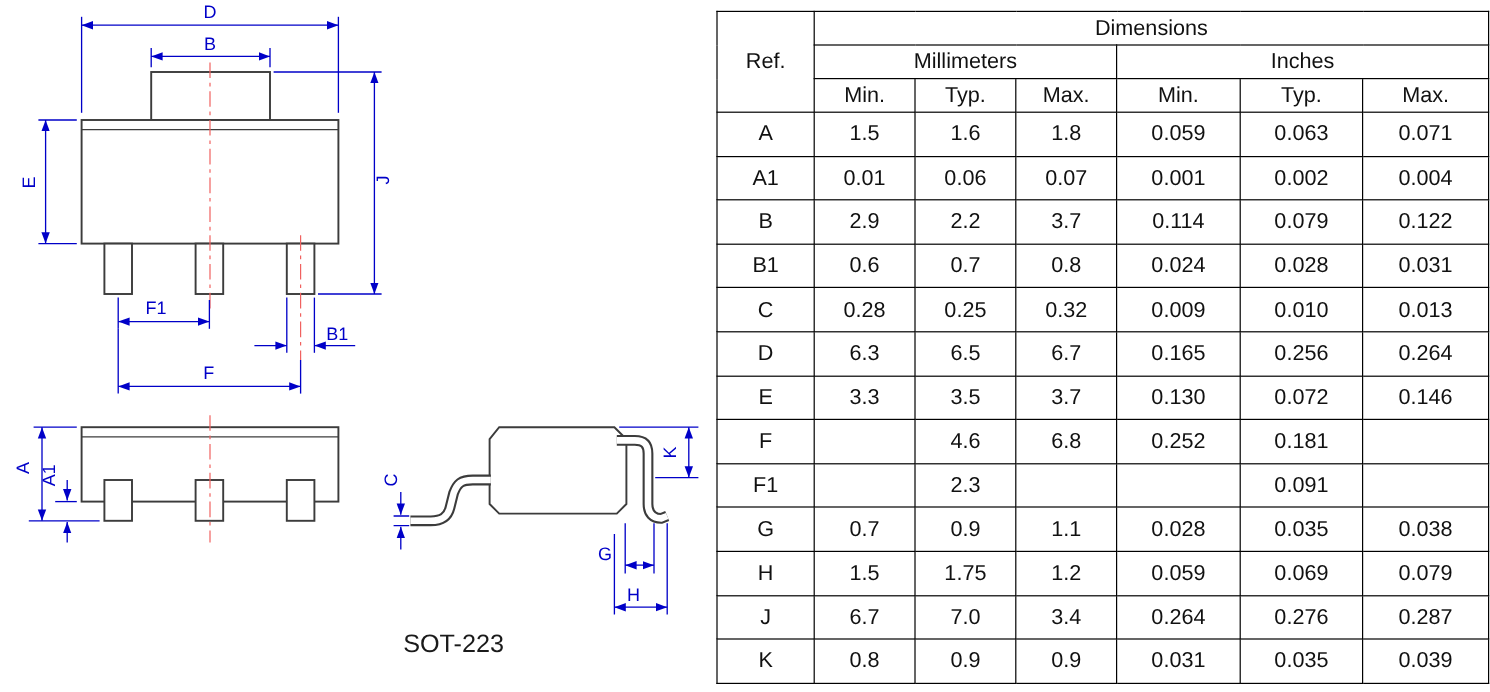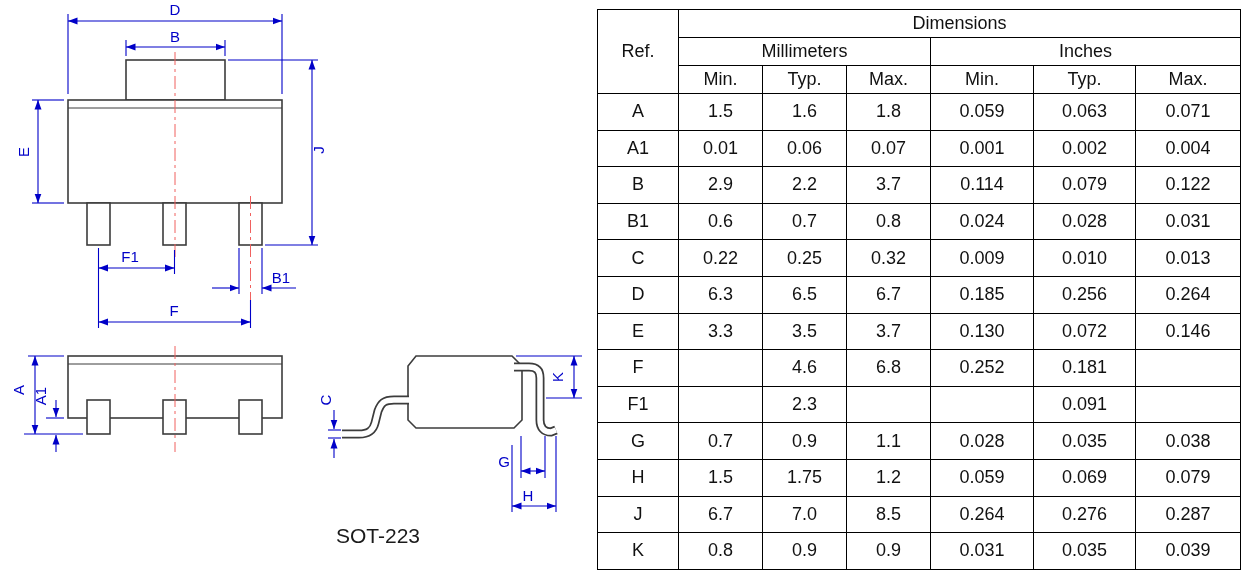--- a/index.html
+++ b/index.html
@@ -200,33 +200,33 @@
           <td>B1</td>
           <td>0.6</td>
           <td>0.7</td>
           <td>0.8</td>
           <td>0.024</td>
           <td>0.028</td>
           <td>0.031</td>
         </tr>
         <tr>
           <td>C</td>
-          <td>0.22</td>
+          <td>0.28</td>
           <td>0.25</td>
           <td>0.32</td>
           <td>0.009</td>
           <td>0.010</td>
           <td>0.013</td>
         </tr>
         <tr>
           <td>D</td>
           <td>6.3</td>
           <td>6.5</td>
           <td>6.7</td>
-          <td>0.185</td>
+          <td>0.165</td>
           <td>0.256</td>
           <td>0.264</td>
         </tr>
         <tr>
           <td>E</td>
           <td>3.3</td>
           <td>3.5</td>
           <td>3.7</td>
           <td>0.130</td>
           <td>0.072</td>
@@ -265,21 +265,21 @@
           <td>1.75</td>
           <td>1.2</td>
           <td>0.059</td>
           <td>0.069</td>
           <td>0.079</td>
         </tr>
         <tr>
           <td>J</td>
           <td>6.7</td>
           <td>7.0</td>
-          <td>8.5</td>
+          <td>3.4</td>
           <td>0.264</td>
           <td>0.276</td>
           <td>0.287</td>
         </tr>
         <tr>
           <td>K</td>
           <td>0.8</td>
           <td>0.9</td>
           <td>0.9</td>
           <td>0.031</td>

